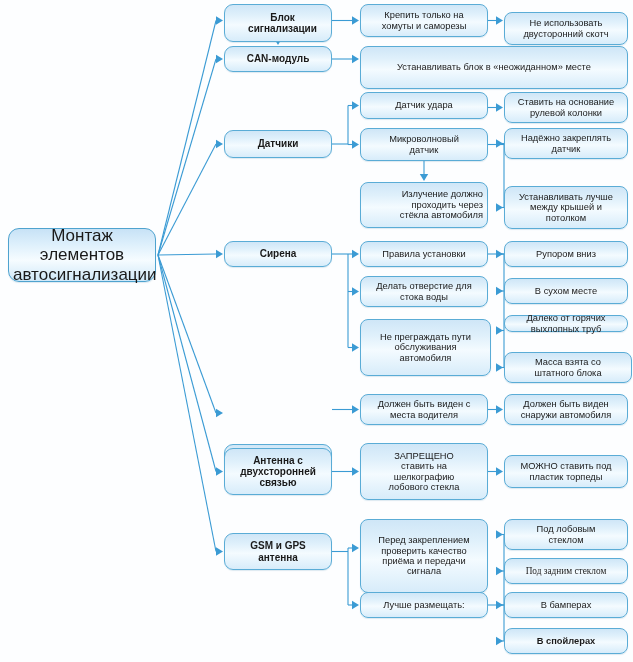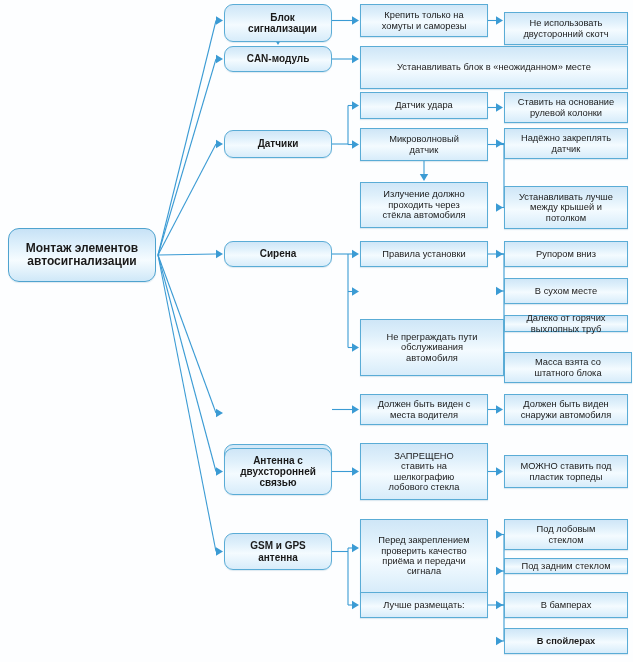--- a/index.html
+++ b/index.html
@@ -16,36 +16,36 @@
   }
   #edges{
     position:absolute;left:0;top:0;
     width:633px;height:662px;
     pointer-events:none;
   }
   .node{
     position:absolute;
     box-sizing:border-box;
     border:1px solid #5aacd6;
-    border-radius:0;
+    border-radius:8px;
     background:linear-gradient(to bottom,#cfe6f7 0%,#dff0fb 28%,#f4fbff 55%,#d7ecfa 100%);
     color:#1a1a1a;
     display:flex;
     align-items:center;
     justify-content:center;
     text-align:center;
     line-height:1.12;
     font-size:9.5px;
     padding:2px 4px;
     box-shadow:0 1px 1px rgba(80,140,180,.18);
   }
   .node span{display:block;width:100%;white-space:pre-line;}
   .node.root{
-    font-weight:bold;
-    font-size:12px;
+    font-weight:normal;
+    font-size:17px;
     border-radius:11px;
     border-color:#4fa3cf;
     background:linear-gradient(to bottom,#c7e2f6 0%,#def0fc 30%,#f6fcff 60%,#cfe8f8 100%);
     align-items:center;
   }
   .node.lvl2{
     font-weight:bold;
     font-size:10px;
     border-radius:9px;
   }
@@ -176,21 +176,21 @@
     </div>
     <div class="node lvl4" style="left: 504px; top: 128px; width: 124px; height: 31px;">
       <span>Надёжно закреплять
 датчик</span>
     </div>
     <div class="node lvl4" style="left: 504px; top: 186px; width: 124px; height: 43px;">
       <span>Устанавливать лучше
 между крышей и
 потолком</span>
     </div>
-    <div class="node lvl3" style="left: 360px; top: 182px; width: 128px; height: 46px;">
+    <div class="node lvl3" style="left: 360px; top: 182px; width: 128px; height: 46px; text-align: right;">
       <span>Излучение должно
 проходить через
 стёкла автомобиля</span>
     </div>
     <div class="node lvl2" style="left: 224px; top: 241px; width: 108px; height: 26px;">
       <span>Сирена</span>
     </div>
     <div class="node lvl3" style="left: 360px; top: 241px; width: 128px; height: 26px;">
       <span>Правила установки</span>
     </div>
@@ -201,21 +201,25 @@
       <span>В сухом месте</span>
     </div>
     <div class="node lvl4" style="left: 504px; top: 315px; width: 124px; height: 17px;">
       <span>Далеко от горячих
 выхлопных труб</span>
     </div>
     <div class="node lvl4" style="left: 504px; top: 352px; width: 128px; height: 31px;">
       <span>Масса взята со
 штатного блока</span>
     </div>
-    <div class="node lvl3" style="left: 360px; top: 319px; width: 144px; height: 57px;">
+    <div class="node lvl3" style="left: 360px; top: 276px; width: 128px; height: 31px;">
+      <span>Делать отверстие для
+стока воды</span>
+    </div>
+    <div class="node lvl3" style="left: 360px; top: 319px; width: 131px; height: 57px;">
       <span>Не преграждать пути
 обслуживания
 автомобиля</span>
     </div>
     <div class="node lvl2" style="left: 224px; top: 400px; width: 108px; height: 26px; margin-top: 44px;">
       <span>Светодиод</span>
     </div>
     <div class="node lvl3" style="left: 360px; top: 394px; width: 128px; height: 31px;">
       <span>Должен быть виден с
 места водителя</span>
@@ -249,21 +253,21 @@
 приёма и передачи
 сигнала</span>
     </div>
     <div class="node lvl3" style="left: 360px; top: 592px; width: 128px; height: 26px;">
       <span>Лучше размещать:</span>
     </div>
     <div class="node lvl4" style="left: 504px; top: 519px; width: 124px; height: 31px;">
       <span>Под лобовым
 стеклом</span>
     </div>
-    <div class="node lvl4" style="left: 504px; top: 558px; width: 124px; height: 16px;">
+    <div class="node lvl4" style="left: 504px; top: 558px; width: 124px; height: 26px; font-family: Liberation Serif, serif;">
       <span>Под задним стеклом</span>
     </div>
     <div class="node lvl4" style="left: 504px; top: 592px; width: 124px; height: 26px;">
       <span>В бамперах</span>
     </div>
     <div class="node lvl4" style="left: 504px; top: 628px; width: 124px; height: 26px; font-weight: bold;">
       <span>В спойлерах</span>
     </div>
   </div>
 

